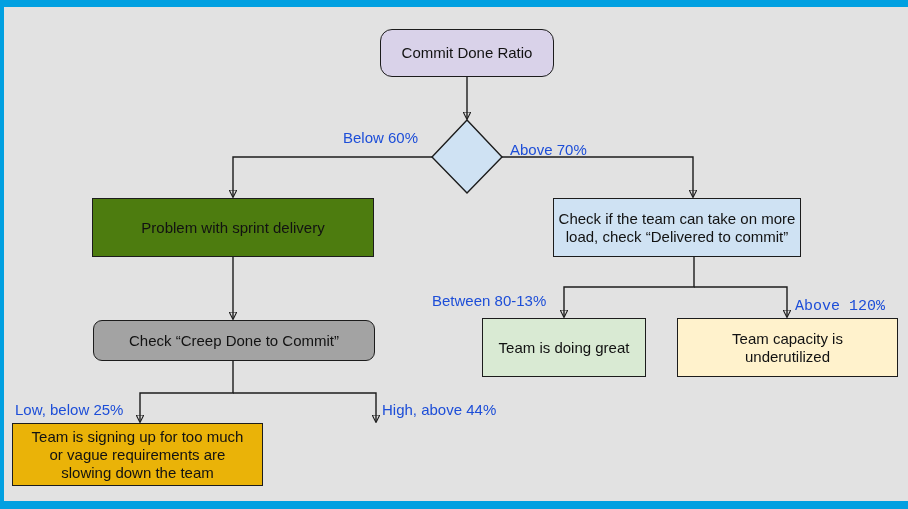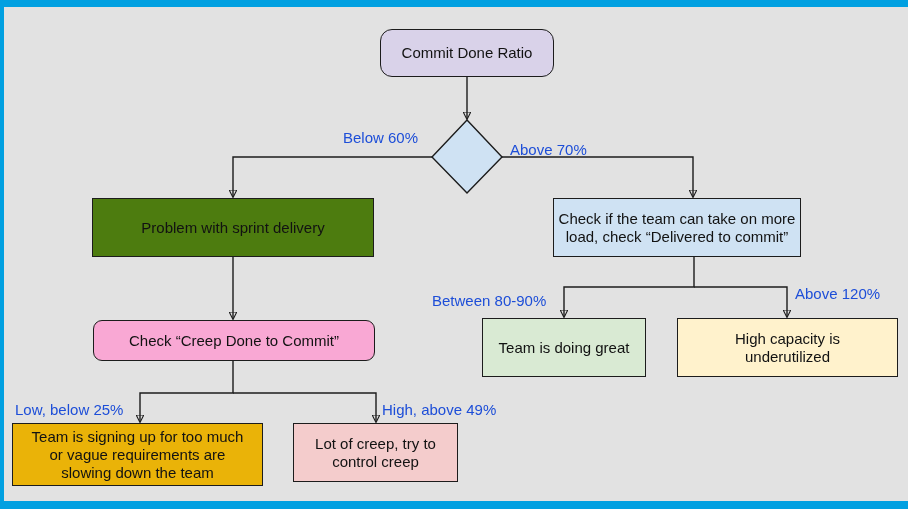--- a/index.html
+++ b/index.html
@@ -81,40 +81,38 @@
       <polygon points="463,113 498,150 463,186 428,150" fill="#cfe2f3"></polygon>
     </svg>
 
     <div class="node rounded-lg" style="left: 376px; top: 22px; width: 174px; height: 48px; background-color: rgb(217, 210, 233);">Commit Done Ratio</div>
 
     <div class="node" style="left: 88px; top: 191px; width: 282px; height: 59px; background-color: #4d7c0f;">Problem with sprint delivery</div>
 
     <div class="node" style="left: 549px; top: 191px; width: 248px; height: 59px; background-color: rgb(207, 226, 243);">Check if the team can take on more
 load, check “Delivered to commit”</div>
 
-    <div class="node rounded-md" style="left: 89px; top: 313px; width: 282px; height: 41px; background-color: #f9a8d4;">Check “Creep Done to Commit”</div>
+    <div class="node rounded-md" style="left: 89px; top: 313px; width: 282px; height: 41px; background-color: #a3a3a3;">Check “Creep Done to Commit”</div>
 
     <div class="node" style="left: 478px; top: 311px; width: 164px; height: 59px; background-color: rgb(217, 234, 211);">Team is doing great</div>
 
-    <div class="node" style="left: 673px; top: 311px; width: 221px; height: 59px; background-color: rgb(255, 242, 204);">High capacity is
+    <div class="node" style="left: 673px; top: 311px; width: 221px; height: 59px; background-color: rgb(255, 242, 204);">Team capacity is
 underutilized</div>
 
     <div class="node" style="left: 8px; top: 416px; width: 251px; height: 63px; background-color: #eab308;">Team is signing up for too much
 or vague requirements are
 slowing down the team</div>
 
-    <div class="node" style="left: 289px; top: 416px; width: 165px; height: 59px; background-color: rgb(244, 204, 204);">Lot of creep, try to
-control creep</div>
 
     <div class="edge-label" style="left:339px; top:122px;">Below 60%</div>
 
     <div class="edge-label" style="left:506px; top:134px;">Above 70%</div>
 
-    <div class="edge-label" style="left:428px; top:285px;">Between 80-90%</div>
+    <div class="edge-label" style="left:428px; top:285px;">Between 80-13%</div>
 
-    <div class="edge-label" style="left:791px; top:278px;">Above 120%</div>
+    <div class="edge-label" style="left:791px; top:291px;font-family:Liberation Mono, monospace;">Above 120%</div>
 
     <div class="edge-label" style="left:11px; top:394px;text-align:center;">Low, below 25%</div>
 
-    <div class="edge-label" style="left:378px; top:394px;">High, above 49%</div>
+    <div class="edge-label" style="left:378px; top:394px;">High, above 44%</div>
 
   </div>
 </div>
 
 </body></html>

